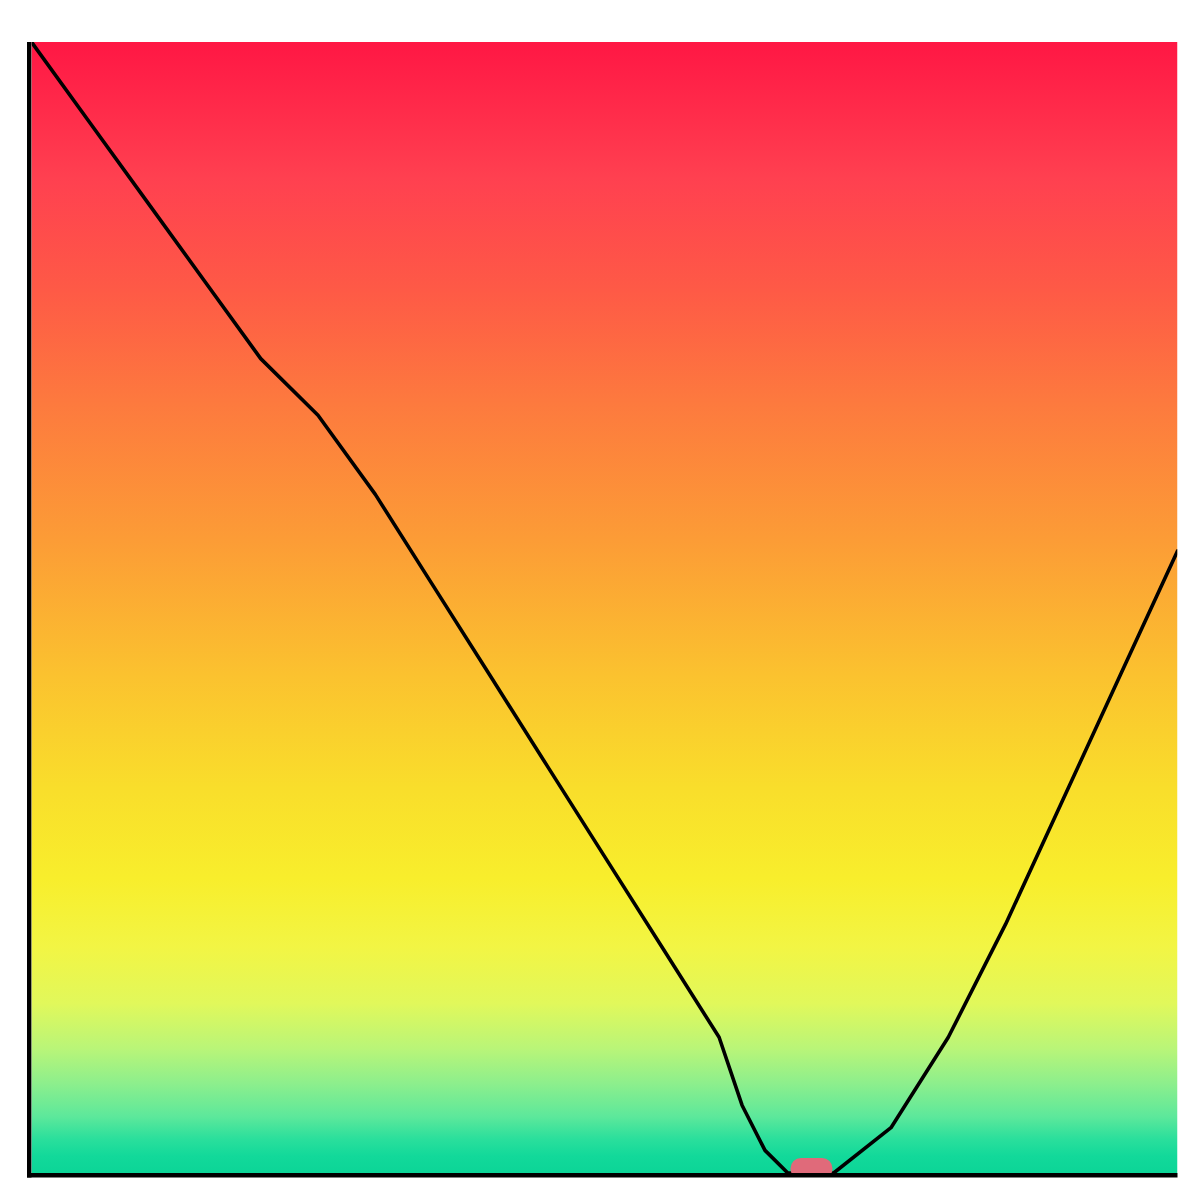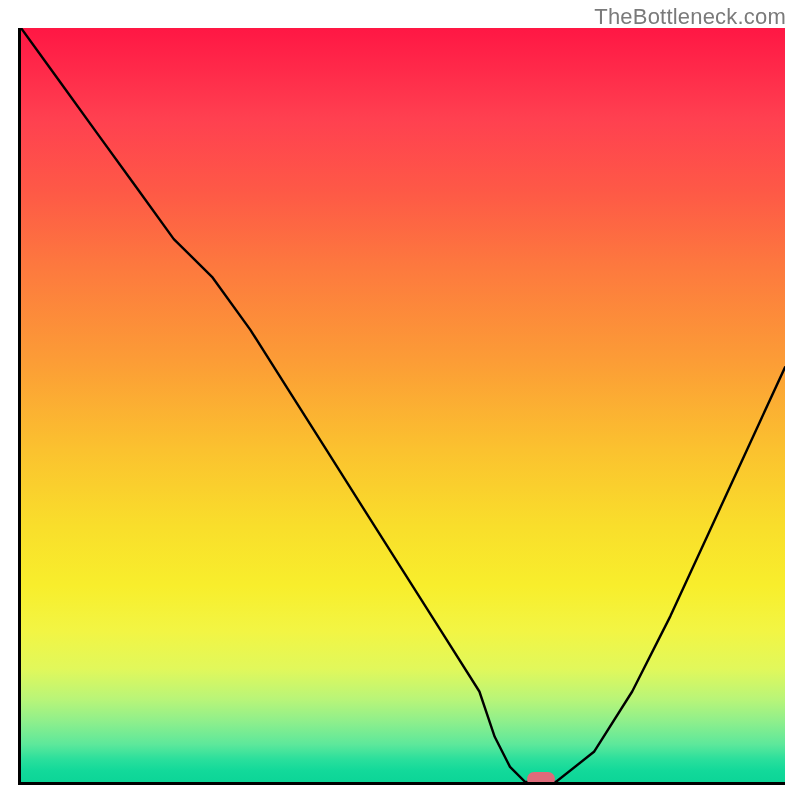--- a/index.html
+++ b/index.html
@@ -70,21 +70,20 @@
     position: absolute;
     inset: 0;
     width: 100%;
     height: 100%;
   }
 </style>
 </head>
 <body>
 
 <div class="frame">
-  <div class="watermark">TheBottleneck.com</div>
 
   <div class="plot">
     <div class="gradient"></div>
 
     <svg class="curve" viewBox="0 0 764 754" preserveAspectRatio="none">
       <path id="curve-path" d="M0.0 0.0 L38.2 52.8 L76.4 105.6 L114.6 158.3 L152.8 211.1 L191.0 248.8 L229.2 301.6 L267.4 361.9 L305.6 422.2 L343.8 482.6 L382.0 542.9 L420.2 603.2 L458.4 663.5 L473.7 708.8 L489.0 738.9 L504.2 754.0 L534.8 754.0 L573.0 723.8 L611.2 663.5 L649.4 588.1 L687.6 505.2 L725.8 422.2 L764.0 339.3" fill="none" stroke="#000" stroke-width="2.4" stroke-linejoin="round" stroke-linecap="round"></path>
     </svg>
 
     <div class="mark" id="marker" style="left: 505.52px; top: 744px;"></div>
   </div>

